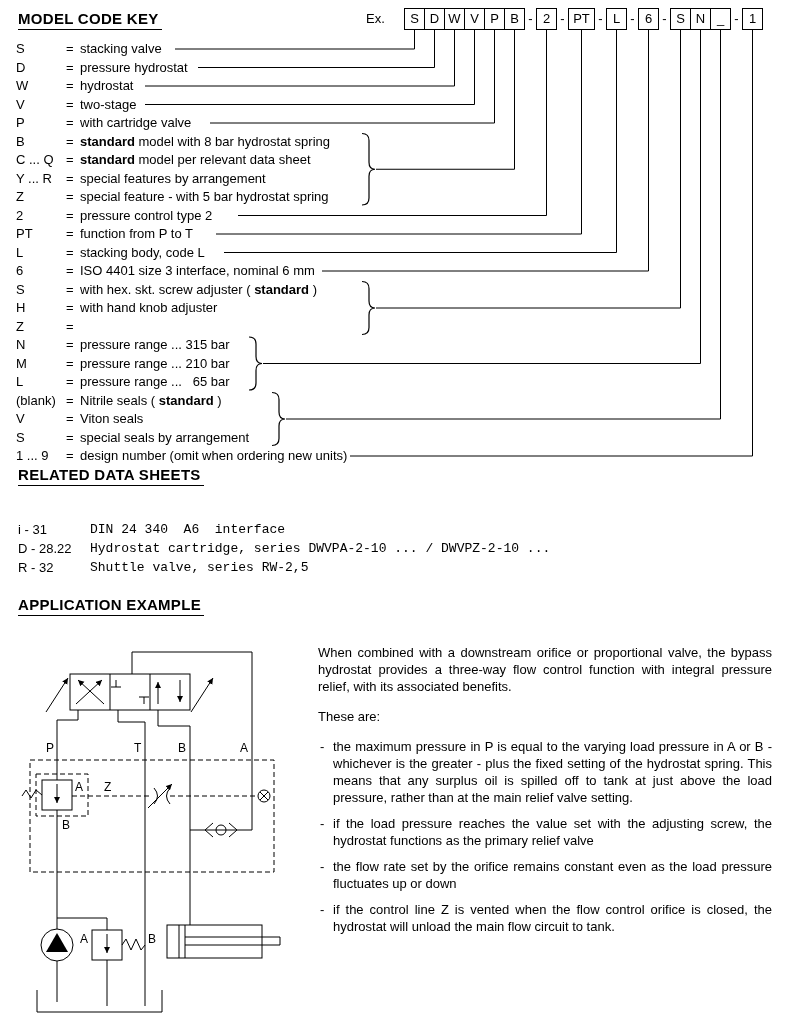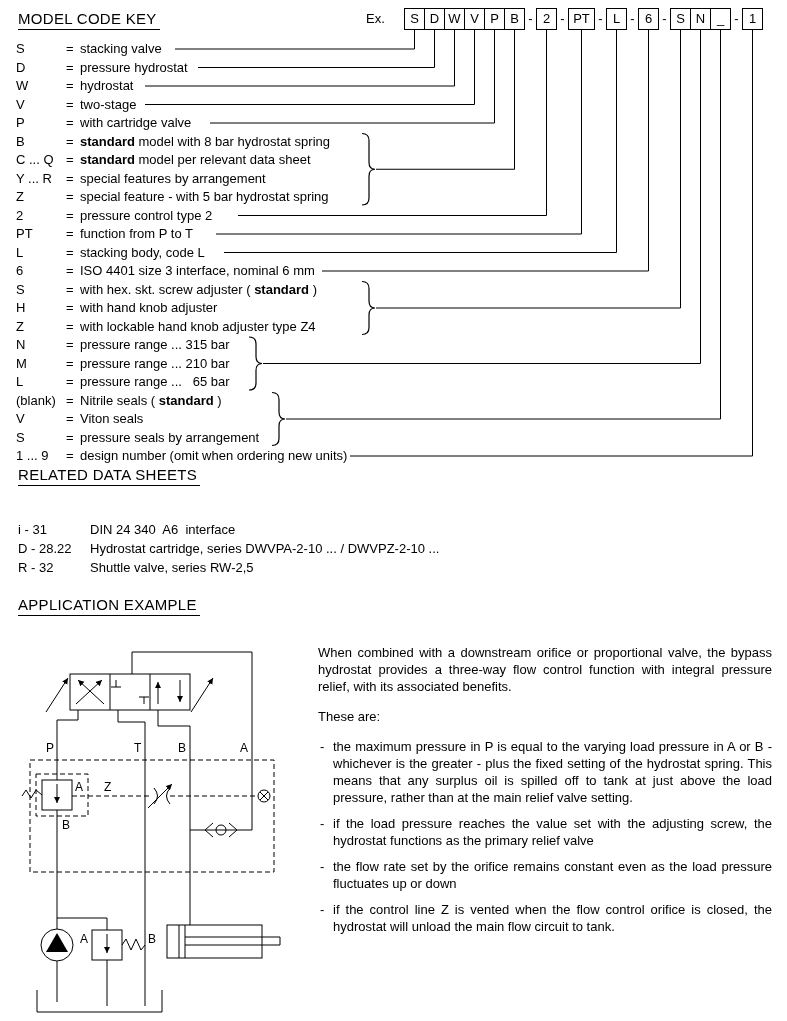--- a/index.html
+++ b/index.html
@@ -1,36 +1,36 @@
 <!DOCTYPE html>
 <html><head>
 <meta charset="utf-8">
 <style>
   html,body{margin:0;padding:0;background:#fff;}
   .page{position:relative;width:787px;height:1021px;background:#fff;overflow:hidden;
         font-family:"Liberation Sans",sans-serif;font-size:13px;color:#000;}
-  .h1{position:absolute;font-size:15px;font-weight:400;letter-spacing:.3px;
+  .h1{position:absolute;font-size:15px;font-weight:700;letter-spacing:.3px;
       border-bottom:1.5px solid #000;padding:0 3px 2px 0;white-space:pre;}
   
   .exl{position:absolute;left:366px;top:8px;height:22px;line-height:22px;}
   .box{position:absolute;top:8px;width:21px;height:22px;border:1px solid #000;box-sizing:border-box;
        line-height:20px;text-align:center;background:#fff;}
   .box.wide{width:27px;}
   .dash{position:absolute;top:8px;width:11px;height:22px;line-height:22px;text-align:center;}
   svg.lines{position:absolute;left:0;top:0;pointer-events:none;}
   .mck-rows{position:absolute;left:0;top:40px;width:787px;}
   .mr{position:relative;height:18.5px;line-height:18.5px;}
   .mc{position:absolute;left:16px;white-space:pre;}
   .me{position:absolute;left:66px;}
   .md{position:absolute;left:80px;white-space:pre;}
   
   .rds-rows{position:absolute;left:0;top:520px;width:787px;}
   .rr{position:relative;height:19px;line-height:19px;}
   .rc{position:absolute;left:18px;white-space:pre;}
-  .rd{position:absolute;left:90px;white-space:pre;}
+  .rd{position:absolute;left:90px;white-space:pre;font-family:Liberation Mono, monospace;}
   
   .app-text{position:absolute;left:318px;top:644px;width:454px;text-align:justify;line-height:17px;}
   .app-text p{margin:0 0 13px 0;}
   .bullet{position:relative;padding-left:15px;margin-bottom:9px;text-align:justify;}
   .bullet::before{content:"-";position:absolute;left:2px;top:0;}
   .schem{position:absolute;left:12px;top:640px;}
   .schem .ln{stroke:#000;fill:none;stroke-width:1;}
   .schem .dsh{stroke:#000;fill:none;stroke-width:1;stroke-dasharray:5,3;}
   .schem .fil{fill:#000;stroke:none;}
   .schem text{font-family:"Liberation Sans",sans-serif;font-size:12px;fill:#000;stroke:none;}
@@ -159,21 +159,20 @@
         <span class="md"><span>with hex. skt. screw adjuster ( </span><b>standard</b><span> )</span></span>
       </div>
     <div class="mr">
         <span class="mc">H</span>
         <span class="me">=</span>
         <span class="md"><span>with hand knob adjuster</span><b></b><span></span></span>
       </div>
     <div class="mr">
         <span class="mc">Z</span>
         <span class="me">=</span>
-        <span class="md"><span>with lockable hand knob adjuster type Z4</span><b></b><span></span></span>
       </div>
     <div class="mr">
         <span class="mc">N</span>
         <span class="me">=</span>
         <span class="md"><span>pressure range ... 315 bar</span><b></b><span></span></span>
       </div>
     <div class="mr">
         <span class="mc">M</span>
         <span class="me">=</span>
         <span class="md"><span>pressure range ... 210 bar</span><b></b><span></span></span>
@@ -189,21 +188,21 @@
         <span class="md"><span>Nitrile seals ( </span><b>standard</b><span> )</span></span>
       </div>
     <div class="mr">
         <span class="mc">V</span>
         <span class="me">=</span>
         <span class="md"><span>Viton seals</span><b></b><span></span></span>
       </div>
     <div class="mr">
         <span class="mc">S</span>
         <span class="me">=</span>
-        <span class="md"><span>pressure seals by arrangement</span><b></b><span></span></span>
+        <span class="md"><span>special seals by arrangement</span><b></b><span></span></span>
       </div>
     <div class="mr">
         <span class="mc">1 ... 9</span>
         <span class="me">=</span>
         <span class="md"><span>design number (omit when ordering new units)</span><b></b><span></span></span>
       </div>
   </div>
 
   <div class="h1" style="left:18px;top:466px;text-align:center;">RELATED DATA SHEETS</div>
   <div class="rds-rows">

